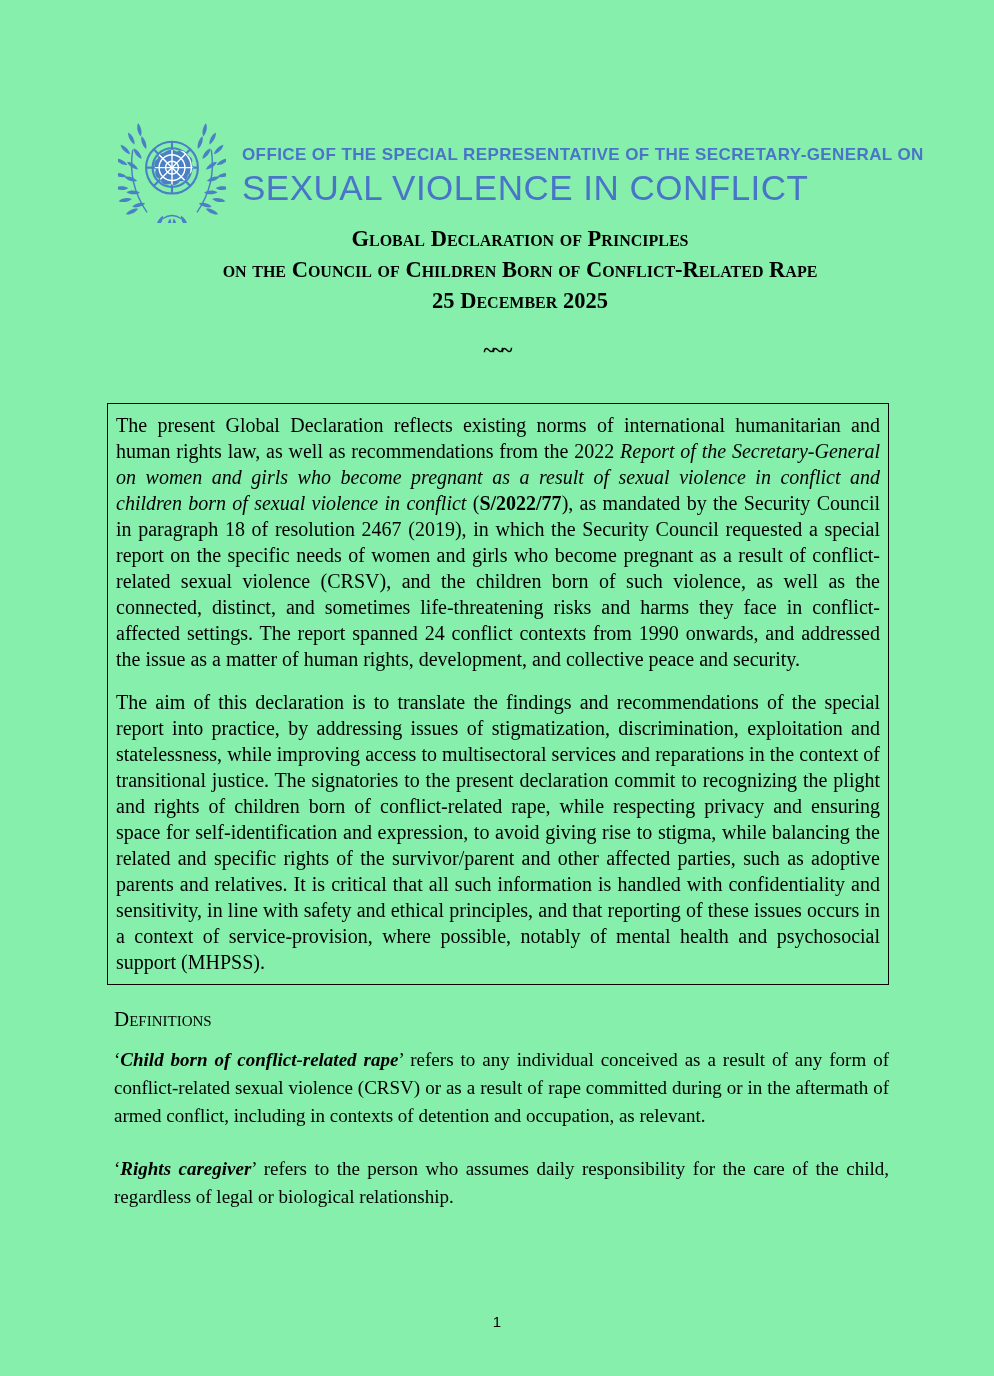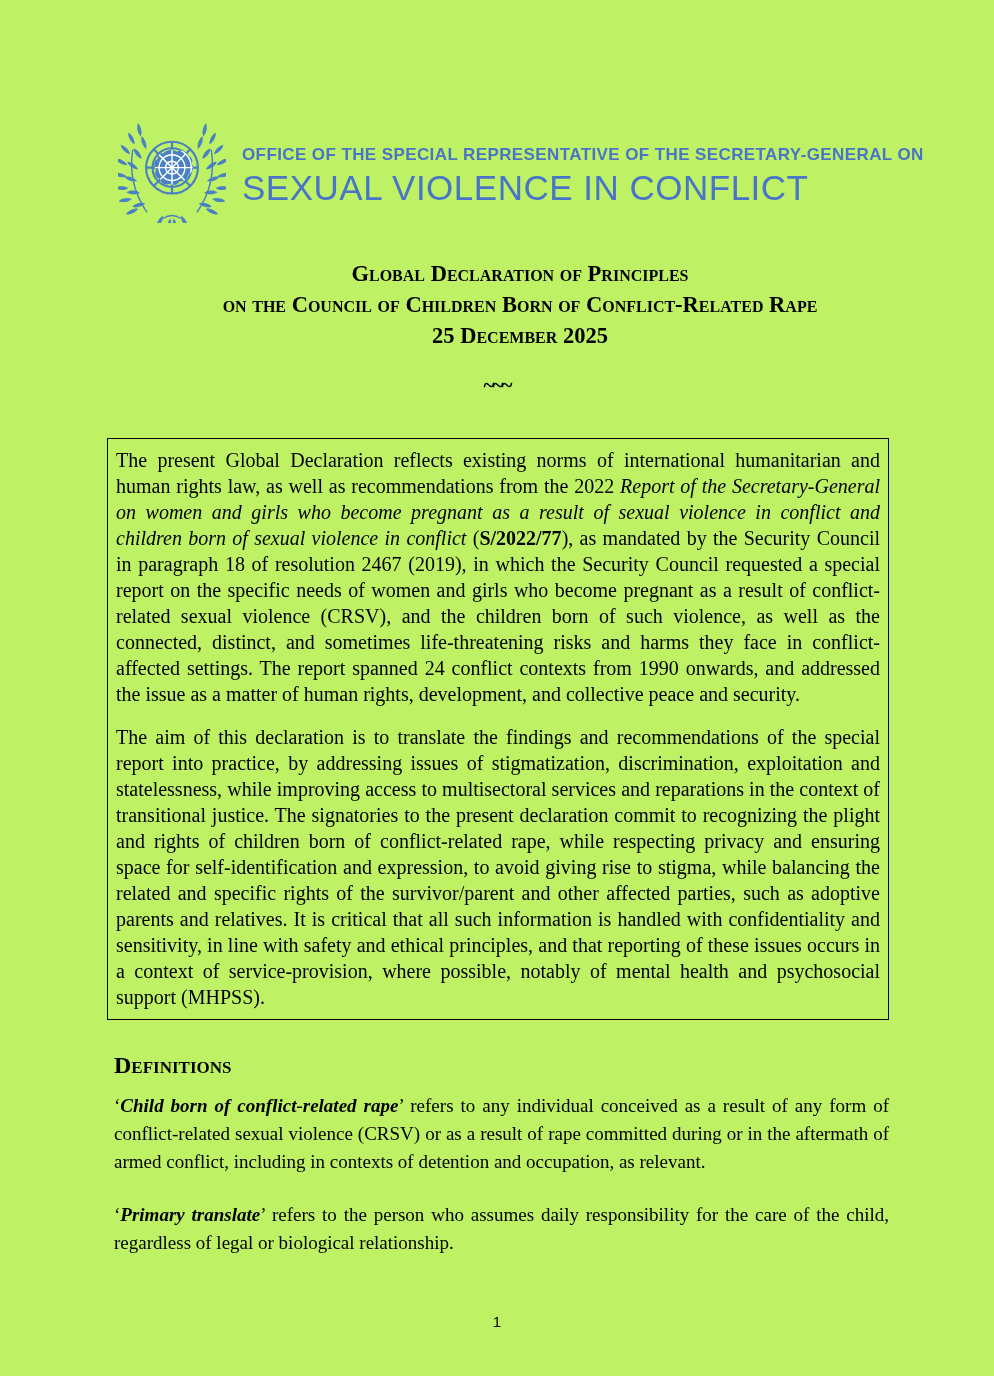--- a/index.html
+++ b/index.html
@@ -4,21 +4,21 @@
 <style>
   :root{
     --brand:#4a74c8;
     --emblem:#4a80c4;
   }
   *{margin:0;padding:0;box-sizing:border-box;}
   html,body{background:#ffffff;}
   .page{
     position:relative;
     width:994px;height:1376px;
-    background:#bef264;
+    background:#86efac;
     overflow:hidden;
     font-family:"Liberation Serif", serif;
     color:#000;
   }
   
   .header{
     display:flex;align-items:flex-start;
     margin:123px 0 0 118px;gap:16px;
   }
   .emblem{width:108px;height:100px;flex:0 0 auto;}
@@ -30,44 +30,44 @@
     white-space:nowrap;
   }
   .org-line2{
     font-family:"Liberation Sans", sans-serif;
     font-weight:normal;font-size:35px;line-height:46px;
     letter-spacing:0.5px;color:var(--brand);
     white-space:nowrap;margin-top:1px;
   }
   
   .title-block{
-    margin-top:35px;text-align:center;
+    text-align:center;
     font-weight:bold;font-variant:small-caps;
     font-size:22.5px;line-height:31px;padding-left:46px;
   }
   .separator{
     margin-top:22px;text-align:center;
     font-weight:bold;font-size:21px;letter-spacing:-2px;
   }
   
   .declaration-box{
     margin:40px 0 0 107px;width:782px;
     border:1.5px solid #000;
     padding:8px 8px 9px 8px;
   }
   .body-par{
     font-size:20px;line-height:26px;
     text-align:justify;
   }
   .declaration-box .body-par + .body-par{margin-top:17px;}
   
   .definitions-heading{
-    margin:34px 0 0 114px;
-    font-weight:bold;font-variant:small-caps;
-    font-size:24px;line-height:22px;
+    margin:23px 0 0 114px;
+    font-weight:normal;font-variant:small-caps;
+    font-size:21px;line-height:22px;
   }
   .def-par{
     margin:16px 0 0 114px;width:775px;
     font-size:19px;line-height:28px;
     text-align:justify;
   }
   .def-par + .def-par{margin-top:25px;}
   
   .page-number{
     position:absolute;left:0;right:0;bottom:46px;
@@ -170,17 +170,17 @@
 
   <div class="separator">~~~</div>
 
   <div class="declaration-box">
     <p class="body-par"><span>The present Global Declaration reflects existing norms of international humanitarian and human rights law, as well as recommendations from the 2022 </span><span style="font-style: italic;">Report of the Secretary-General on women and girls who become pregnant as a result of sexual violence in conflict and children born of sexual violence in conflict</span><span> (</span><span style="font-weight: bold;">S/2022/77</span><span>), as mandated by the Security Council in paragraph 18 of resolution 2467 (2019), in which the Security Council requested a special report on the specific needs of women and girls who become pregnant as a result of conflict-related sexual violence (CRSV), and the children born of such violence, as well as the connected, distinct, and sometimes life-threatening risks and harms they face in conflict-affected settings.  The report spanned 24 conflict contexts from 1990 onwards, and addressed the issue as a matter of human rights, development, and collective peace and security.</span></p>
     <p class="body-par"><span>The aim of this declaration is to translate the findings and recommendations of the special report into practice, by addressing issues of stigmatization, discrimination, exploitation and statelessness, while improving access to multisectoral services and reparations in the context of transitional justice. The signatories to the present declaration commit to recognizing the plight and rights of children born of conflict-related rape, while respecting privacy and ensuring space for self-identification and expression, to avoid giving rise to stigma, while balancing the related and specific rights of the survivor/parent and other affected parties, such as adoptive parents and relatives. It is critical that all such information is handled with confidentiality and sensitivity, in line with safety and ethical principles, and that reporting of these issues occurs in a context of service-provision, where possible, notably of mental health and psychosocial support (MHPSS).</span></p>
   </div>
 
   <div class="definitions-heading">Definitions</div>
   <p class="def-par"><span>‘</span><span style="font-weight: bold; font-style: italic;">Child born of conflict-related rape</span><span>’ refers to any individual conceived as a result of any form of conflict-related sexual violence (CRSV) or as a result of rape committed during or in the aftermath of armed conflict, including in contexts of detention and occupation, as relevant.</span></p>
-  <p class="def-par"><span>‘</span><span style="font-weight: bold; font-style: italic;">Primary translate</span><span>’ refers to the person who assumes daily responsibility for the care of the child, regardless of legal or biological relationship.</span></p>
+  <p class="def-par"><span>‘</span><span style="font-weight: bold; font-style: italic;">Rights caregiver</span><span>’ refers to the person who assumes daily responsibility for the care of the child, regardless of legal or biological relationship.</span></p>
 
   <div class="page-number">1</div>
 
 </div>
 
 </body></html>

